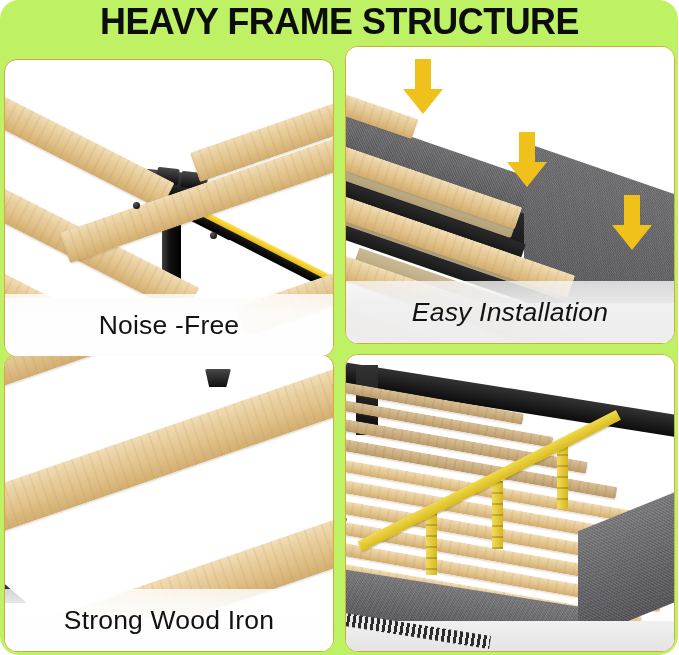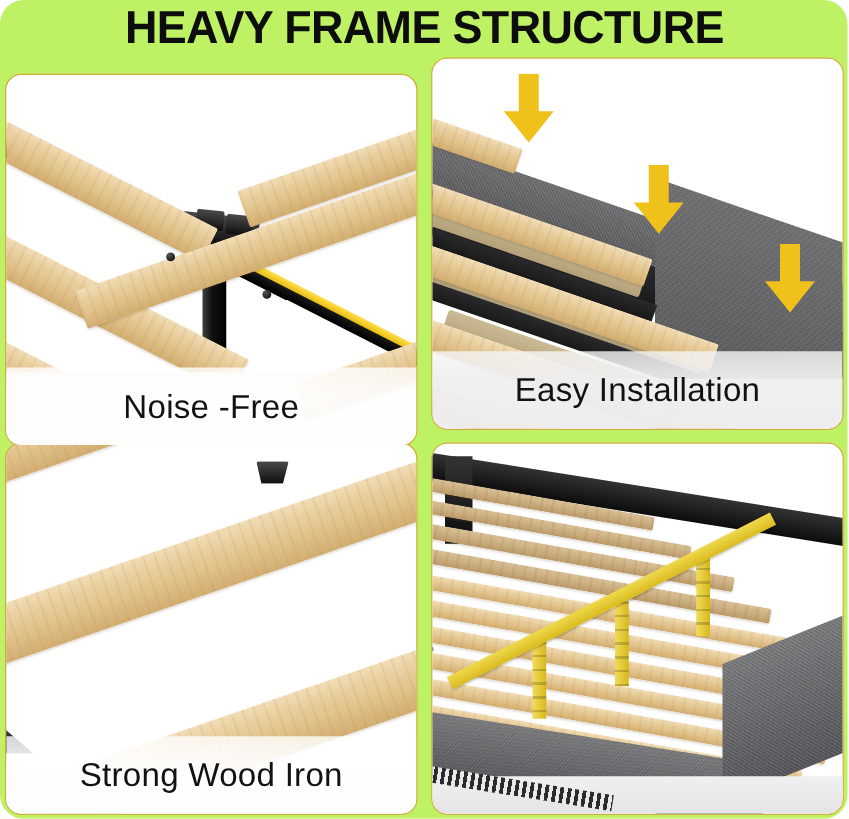--- a/index.html
+++ b/index.html
@@ -33,20 +33,21 @@
 
   
   .caption{
     position:absolute;left:0;right:0;bottom:0;height:62px;
     background:linear-gradient(to bottom,rgba(255,255,255,0.80),rgba(255,255,255,0.93) 30%,rgba(255,255,255,0.96));
     display:flex;align-items:center;justify-content:center;
     font-size:26.5px;color:#121212;letter-spacing:0.2px;z-index:40;
   }
   .caption.dim{
     background:linear-gradient(to bottom,rgba(246,246,247,0.80),rgba(240,240,241,0.93) 30%,rgba(238,238,239,0.96));
+    font-style:italic;
   }
 
   
   .slat{
     position:absolute;
     background:
       repeating-linear-gradient(90deg,rgba(180,140,85,0.13) 0 2px,rgba(255,255,255,0) 2px 9px),
       linear-gradient(to bottom,#f2ddb6 0%,#e9cf9f 28%,#e0c188 62%,#d2ad70 100%);
     border-radius:2px;
     box-shadow:0 1px 2px rgba(90,70,40,0.22);

